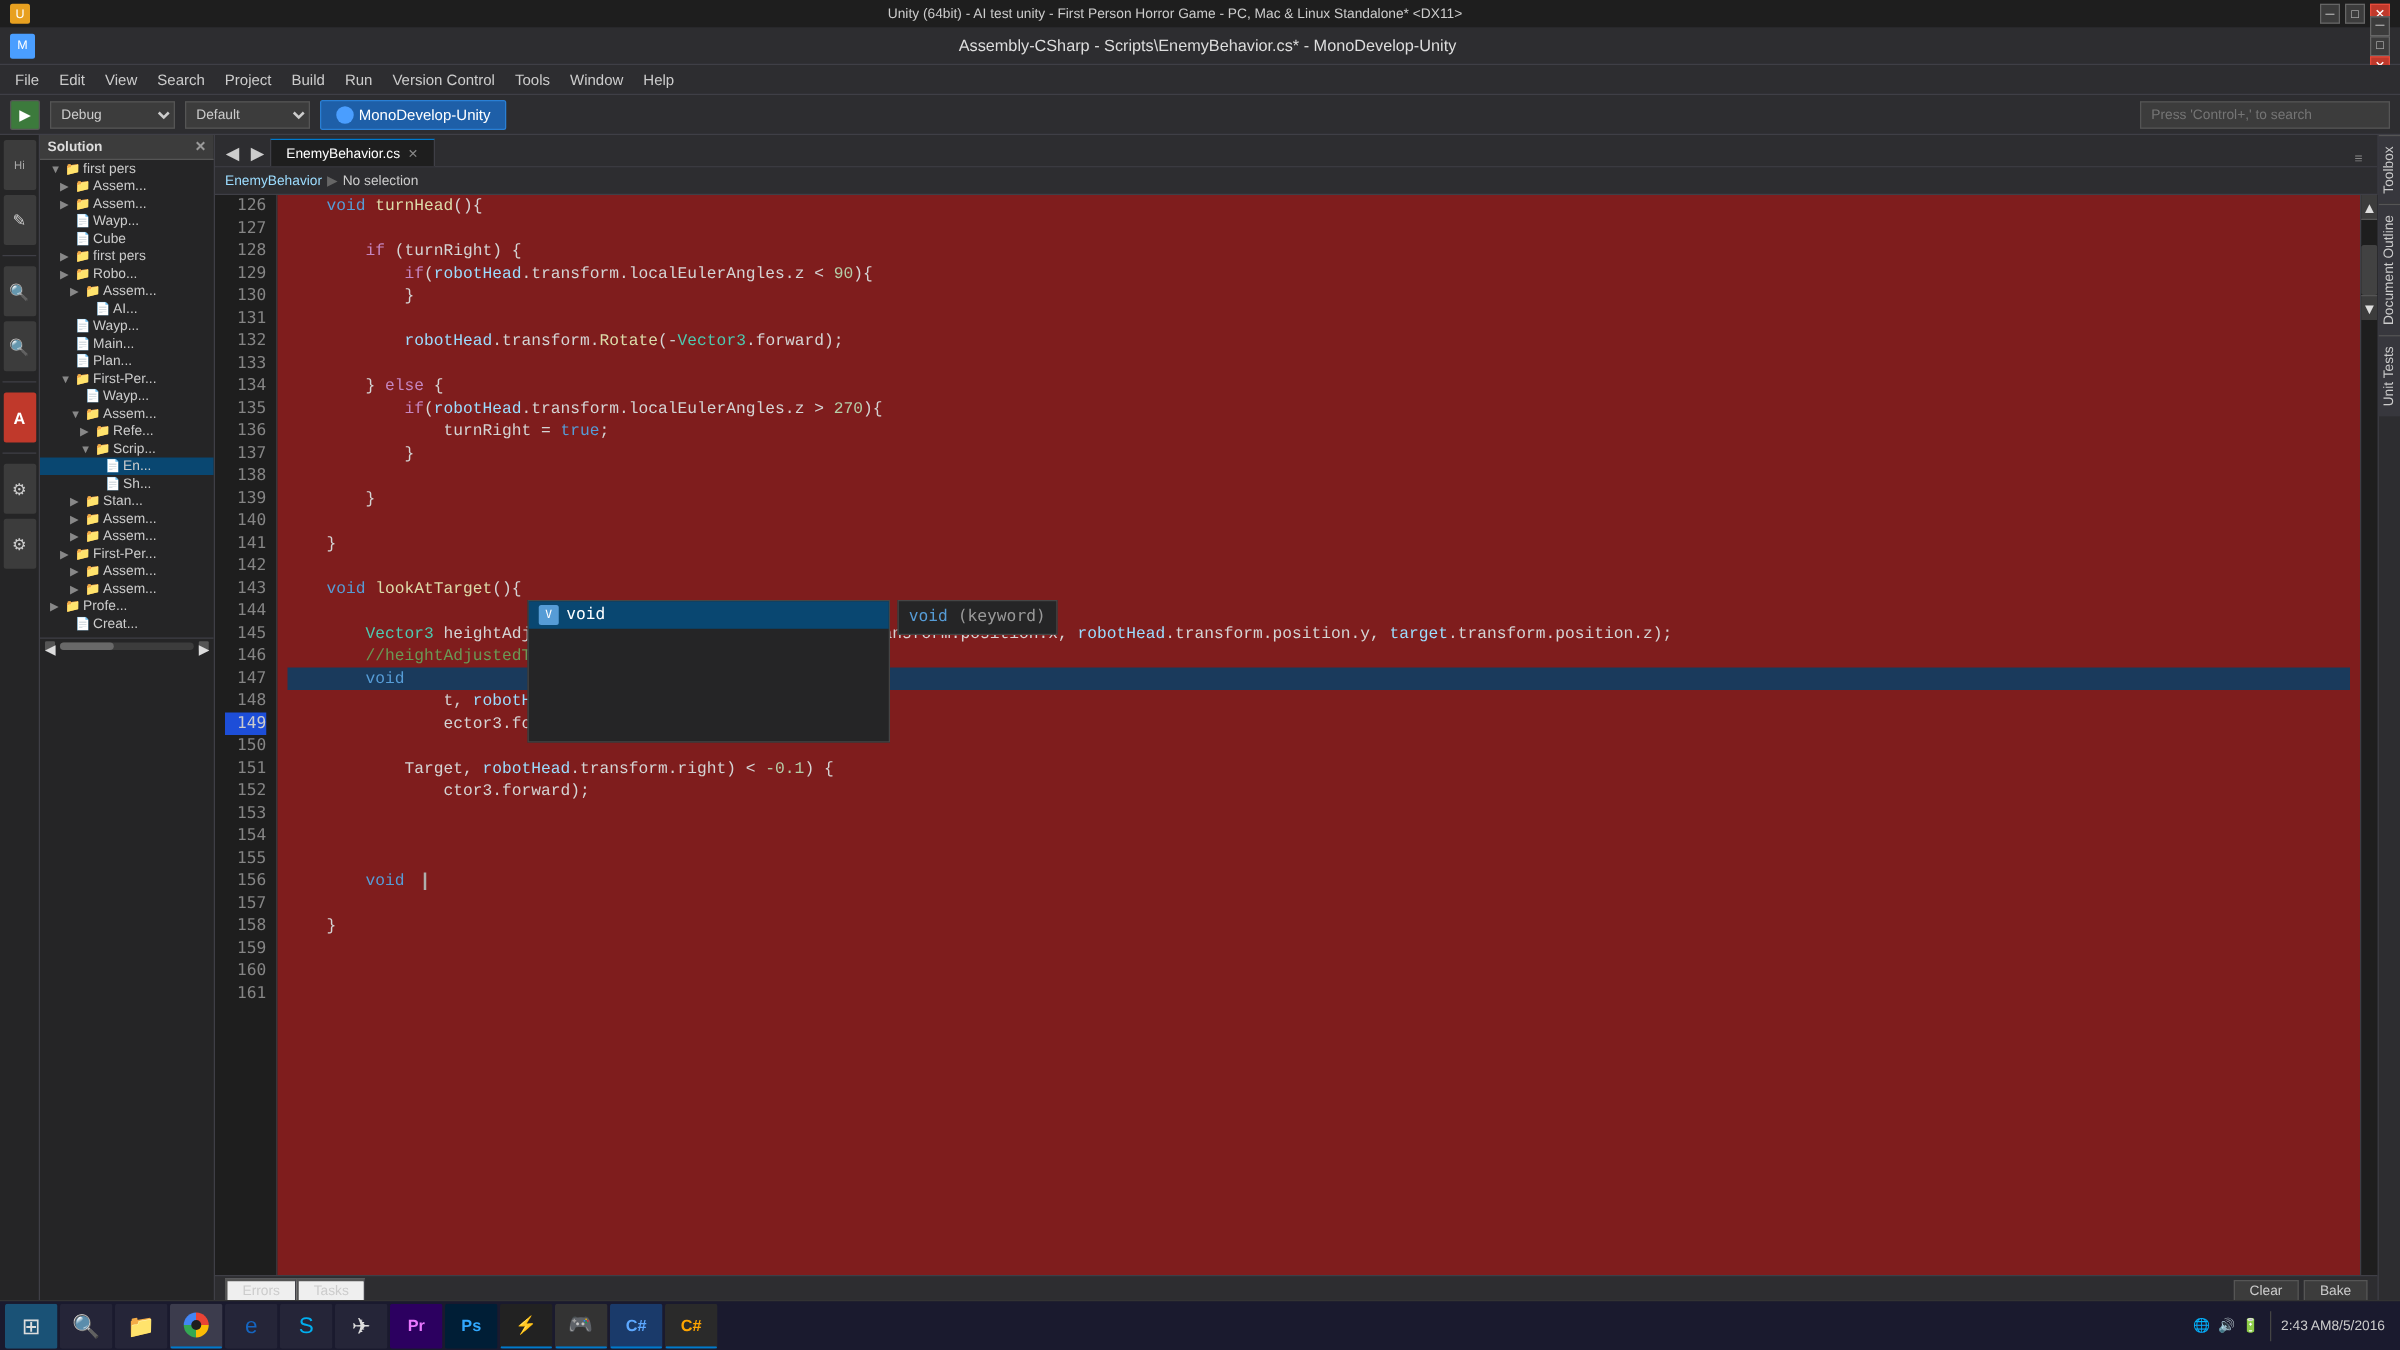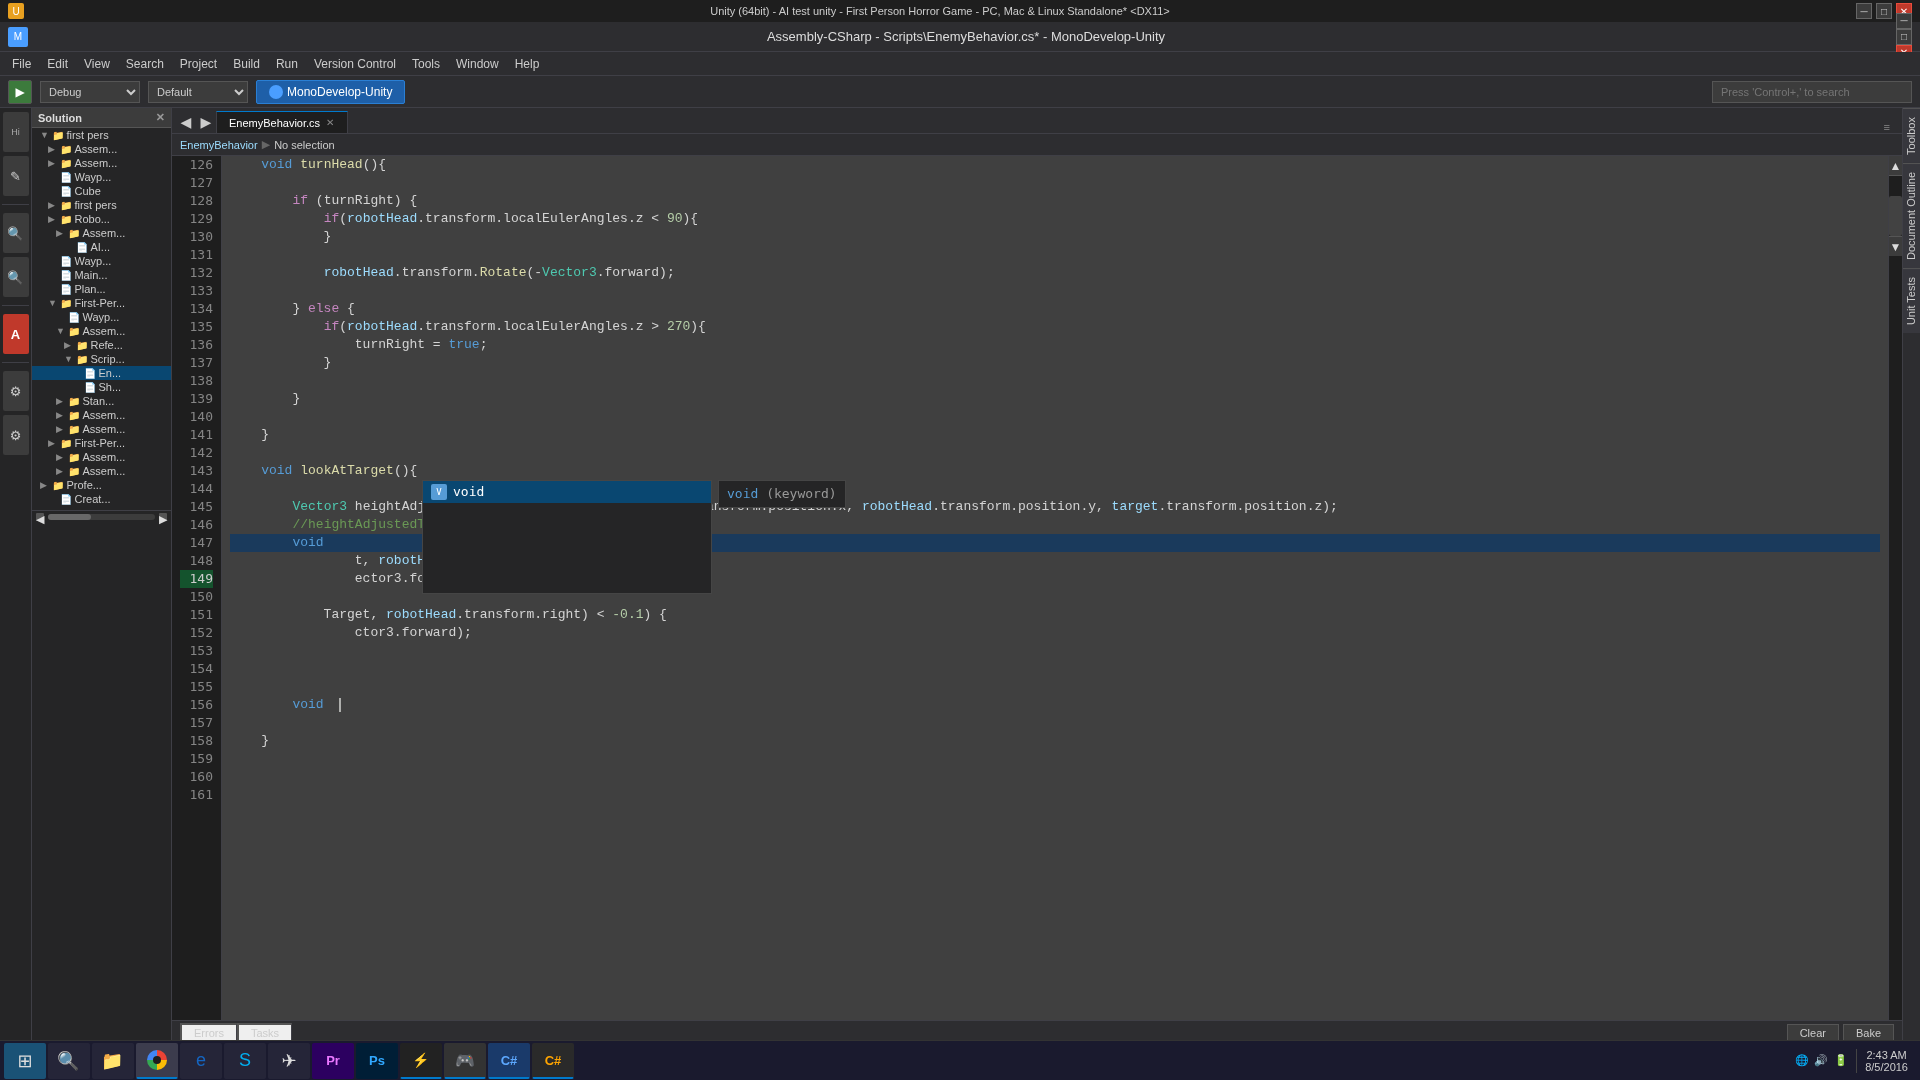--- a/index.html
+++ b/index.html
@@ -216,21 +216,21 @@
       font-size: 13px;
       line-height: 18px;
       padding: 0 8px;
       text-align: right;
       overflow: hidden;
       border-right: 1px solid #3f3f46;
       user-select: none;
     }
     #code-content {
       flex: 1;
-      background: #404040;
+      background: #7f1d1d;
       font-family: 'Consolas', 'Courier New', monospace;
       font-size: 13px;
       line-height: 18px;
       padding: 0 8px;
       overflow: hidden;
       position: relative;
     }
     .code-line {
       white-space: pre;
       height: 18px;
@@ -371,21 +371,21 @@
       background: rgba(255,255,255,0.05);
       border: 1px solid transparent;
       display: flex; align-items: center; justify-content: center;
       cursor: pointer;
       border-radius: 2px;
       font-size: 18px;
     }
     .taskbar-btn.active { background: rgba(255,255,255,0.15); border-bottom: 2px solid #007acc; }
     .taskbar-spacer { flex: 1; }
     .taskbar-right { display: flex; align-items: center; gap: 8px; padding-right: 8px; color: #ccc; font-size: 11px; }
-    .taskbar-time { display: flex; flex-direction: column; align-items: center; font-size: 11px; }
+    .taskbar-time { display: flex; align-items: center; font-size: 11px; }
     .taskbar-icons { display: flex; gap: 6px; align-items: center; }
 
     
     #left-toolbar {
       width: 32px;
       background: #252526;
       border-right: 1px solid #3f3f46;
       display: flex;
       flex-direction: column;
       align-items: center;
@@ -685,21 +685,21 @@
           <div style="height:18px;">139</div>
           <div style="height:18px;">140</div>
           <div style="height:18px;">141</div>
           <div style="height:18px;">142</div>
           <div style="height:18px;">143</div>
           <div style="height:18px;">144</div>
           <div style="height:18px;">145</div>
           <div style="height:18px;">146</div>
           <div style="height:18px;">147</div>
           <div style="height:18px;">148</div>
-          <div style="height:18px; background:#14532d; color:#ccc;">149</div>
+          <div style="height:18px; background:#1d4ed8; color:#ccc;">149</div>
           <div style="height:18px;">150</div>
           <div style="height:18px;">151</div>
           <div style="height:18px;">152</div>
           <div style="height:18px;">153</div>
           <div style="height:18px;">154</div>
           <div style="height:18px;">155</div>
           <div style="height:18px;">156</div>
           <div style="height:18px;">157</div>
           <div style="height:18px;">158</div>
           <div style="height:18px;">159</div>

